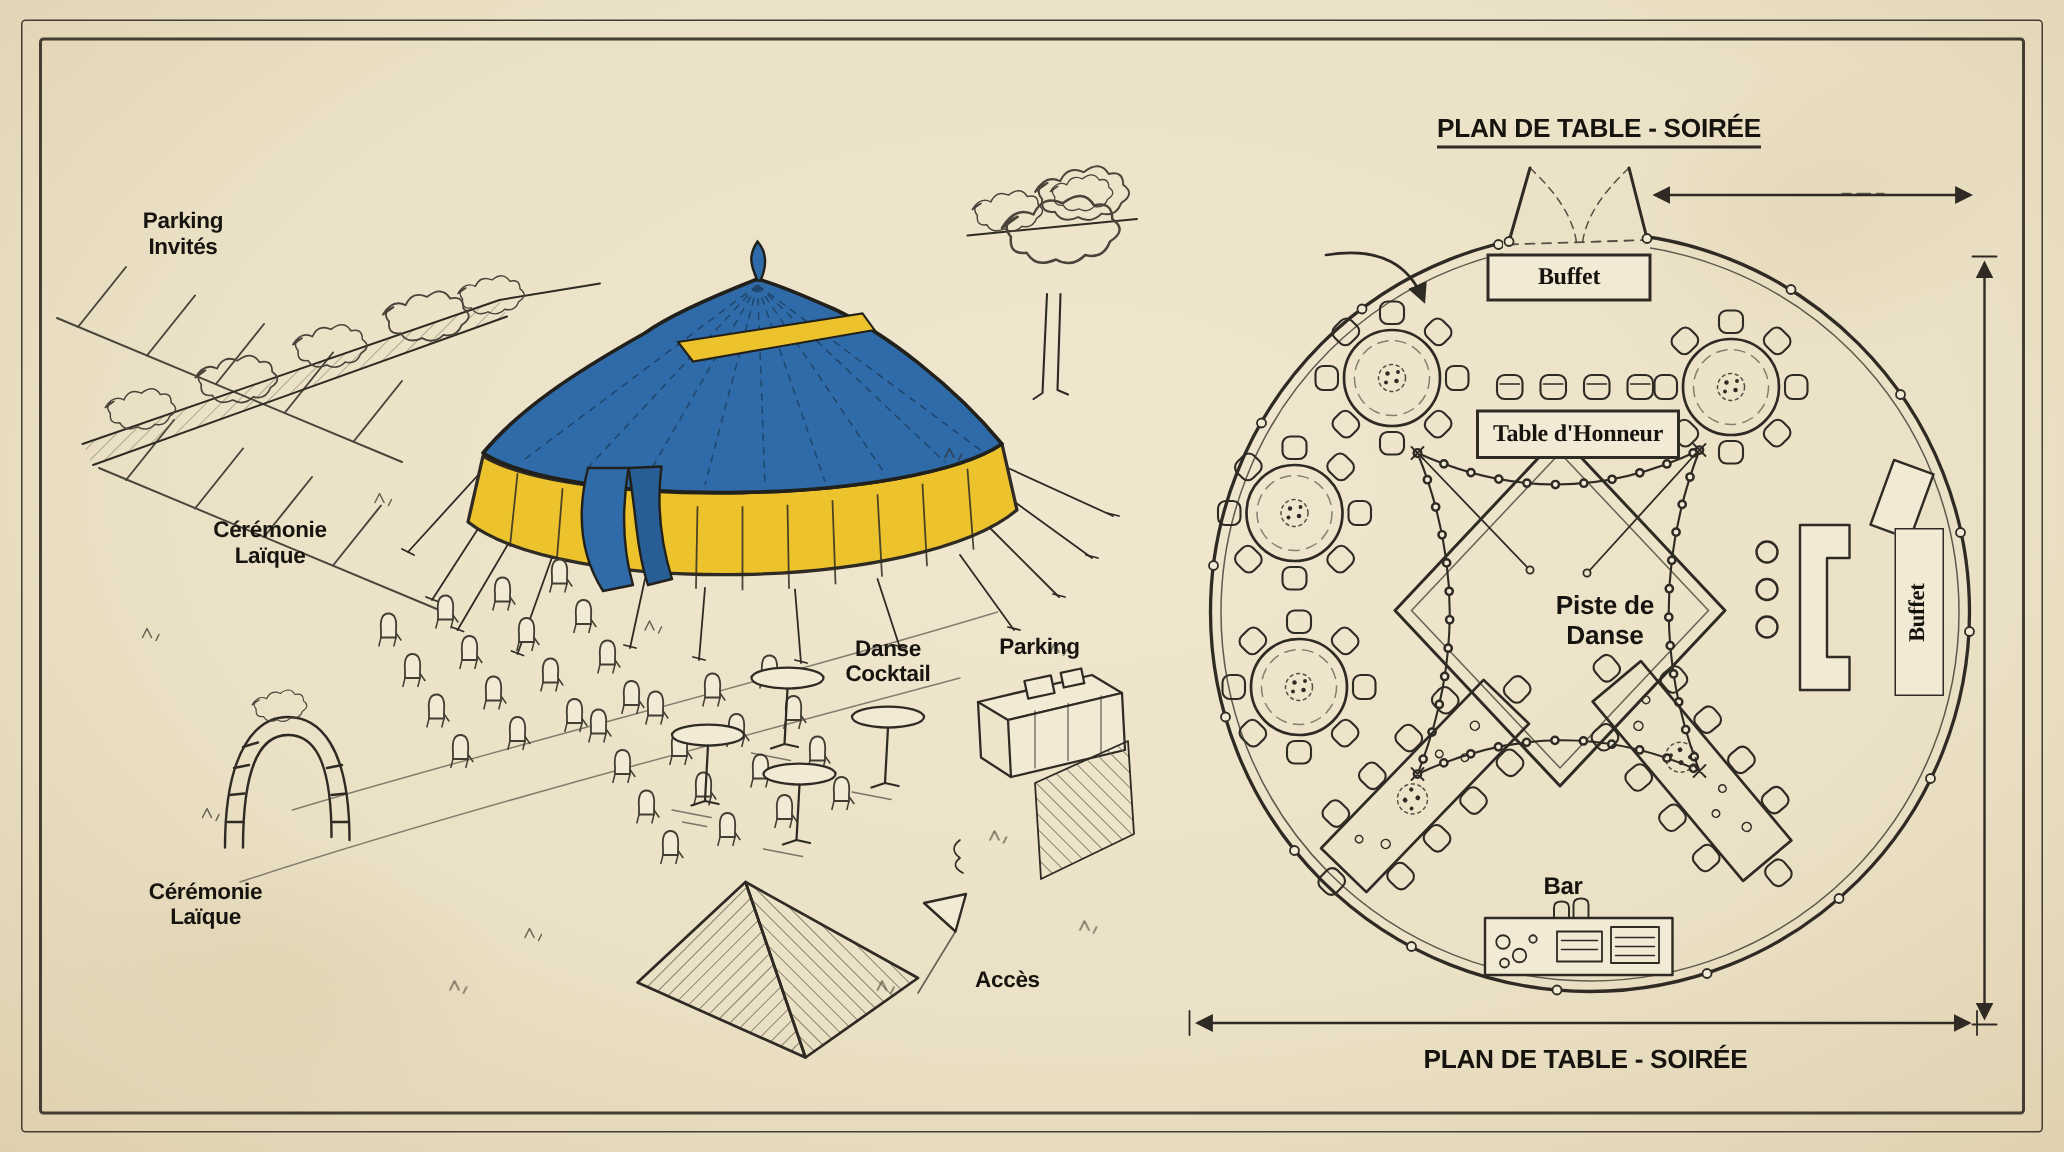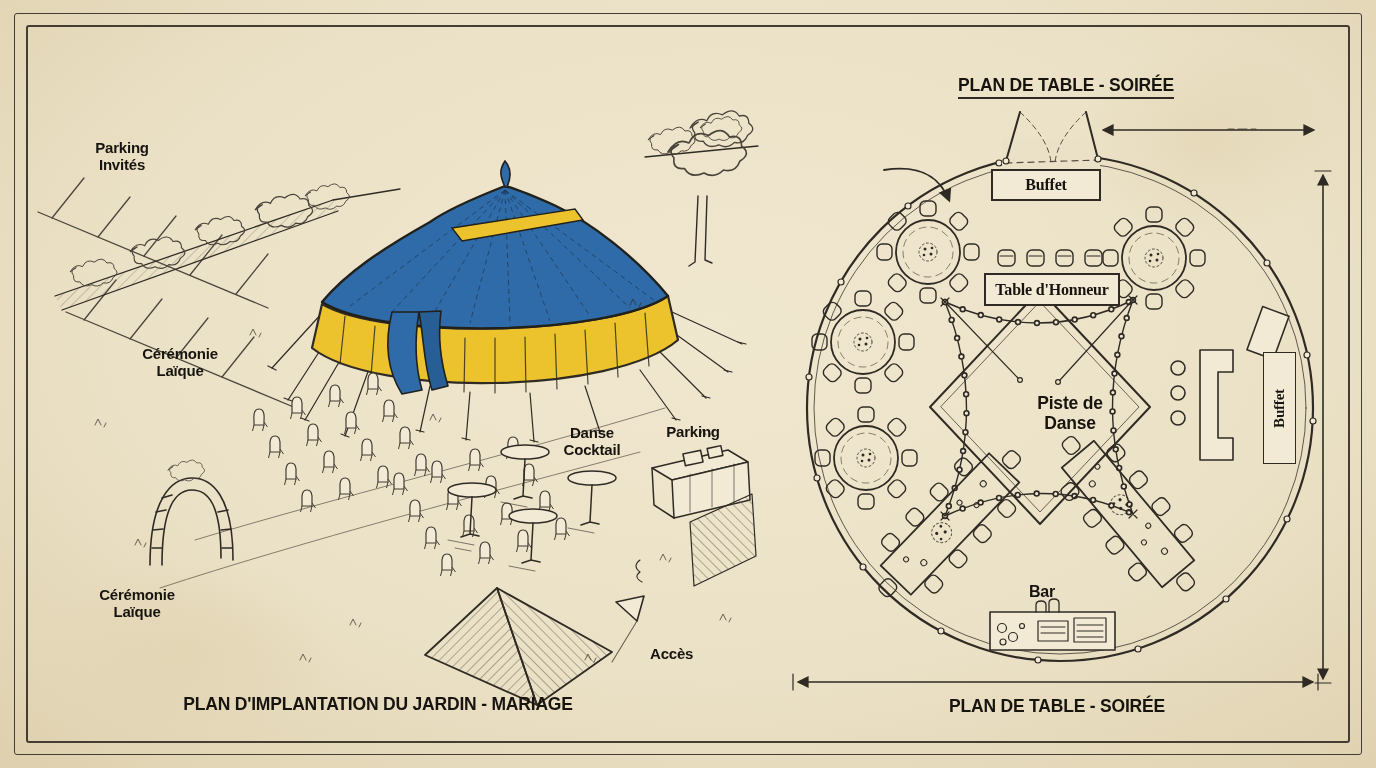--- a/index.html
+++ b/index.html
@@ -404,21 +404,20 @@
   <div class="lbl t15 ctr" style="left:82px;top:140px;width:80px;">Parking
 Invités</div>
   <div class="lbl t15 ctr" style="left:130px;top:346px;width:100px;">Cérémonie
 Laïque</div>
   <div class="lbl t15 ctr" style="left:87px;top:587px;width:100px;">Cérémonie
 Laïque</div>
   <div class="lbl t15 ctr" style="left:542px;top:425px;width:100px;">Danse
 Cocktail</div>
   <div class="lbl t15 ctr" style="left:643px;top:424px;width:100px;">Parking</div>
   <div class="lbl t15" style="left:650px;top:614px;width:80px;margin-top:32px;">Accès</div>
-  <div class="lbl t17 ctr" style="left:178px;top:695px;width:400px;">PLAN D'IMPLANTATION DU JARDIN - MARIAGE</div>
 
   <div class="lbl t17 ctr" style="left:916px;top:76px;width:300px;"><span class="underl">PLAN DE TABLE - SOIRÉE</span></div>
 
   <div class="box t16" style="left:991px;top:169px;width:106px;height:28px;">Buffet</div>
   <div class="box t16" style="left:984px;top:273px;width:132px;height:29px;">Table d'Honneur</div>
   <div class="lbl t17 ctr" style="left:1020px;top:394px;width:100px;">Piste de
 Danse</div>
   <div class="lbl t16 ctr" style="left:1010px;top:583px;width:64px;">Bar</div>
   <div class="box t15 vert" style="left:1263px;top:352px;width:31px;height:110px;border-width:1.8px;">
       <span>Buffet</span>

